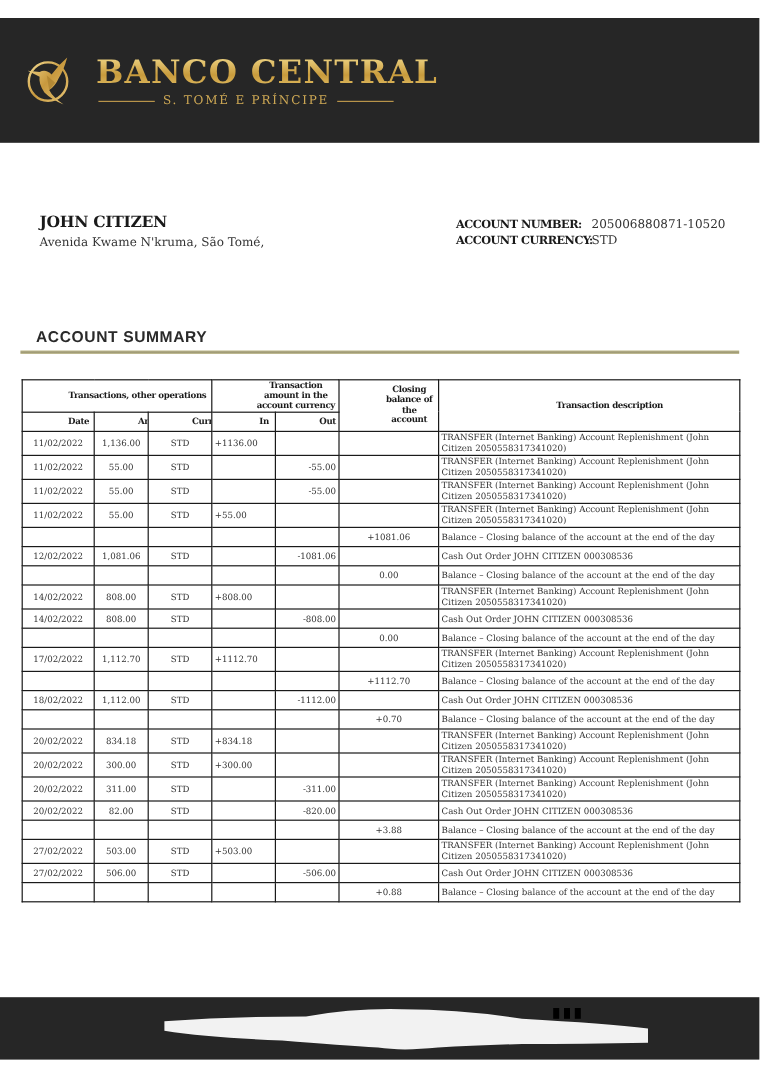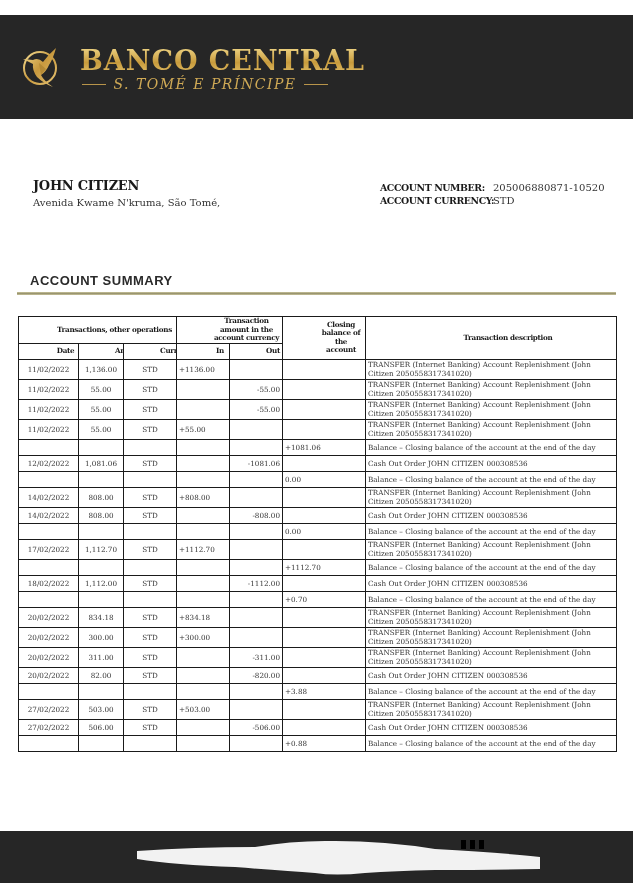--- a/index.html
+++ b/index.html
@@ -21,21 +21,21 @@
     background: linear-gradient(180deg, #f3dc8f 0%, #c89b3c 55%, #e8c873 100%);
     -webkit-background-clip: text; background-clip: text; -webkit-text-fill-color: transparent;
     line-height: 32px; white-space: nowrap;
   }
   .bank-sub-row {
     position: absolute; left: 82px; top: 77px; width: 246px; height: 14px;
     display: flex; align-items: center;
   }
   .bank-sub-row .rule { flex: 1; height: 1px; background: #b8944a; }
   .bank-sub {
-    font-family: "DejaVu Serif", serif; font-style: italic; font-size: 14px; letter-spacing: 1.5px;
+    font-family: "DejaVu Serif", serif; font-size: 10px; letter-spacing: 1.5px;
     color: #cfa955; padding: 0 7px; white-space: nowrap;
   }
 
   .customer-name {
     position: absolute; left: 33px; top: 178px; font-family: "DejaVu Serif", serif; font-weight: bold;
     font-size: 13px; color: #1a1a1a; letter-spacing: -0.3px;
   }
   .customer-addr {
     position: absolute; left: 33px; top: 196px; font-size: 10px; line-height: 13.5px; color: #333;
     font-family: "DejaVu Serif", serif;
@@ -67,21 +67,21 @@
     font-family: "DejaVu Serif", serif; font-size: 7.2px; color: #333; font-weight: normal;
   }
   table.stmt th { font-weight: bold; color: #1a1a1a; text-align: center; line-height: 8.5px; letter-spacing: -0.3px; padding-left: 36px; }
   th.grp { height: 24px; font-size: 6.8px; }
   th.sub { height: 15px; font-size: 7.5px; }
   th.desc-h { font-size: 10px; }
   th.closing-h { font-size: 7.4px; }
   td.c { text-align: center; }
   td.in { text-align: left; padding-left: 8px; }
   td.out { text-align: right; padding-left: 12px; margin-top: 47px; }
-  td.cl { text-align: left; }
+  td.cl { text-align: center; }
   td.desc { text-align: left; padding-left: 5px; line-height: 9px; }
   tr.r2 td { height: 19px; }
   tr.r1 td { height: 15px; }
   tr.r1 td.desc { white-space: nowrap; }
 
   .footer-band {
     position: absolute; left: 0; top: 831px; width: 633px; height: 52px; background: #262626;
   }
   .redaction {
     position: absolute; left: 135px; top: 839px; width: 410px; height: 38px;

